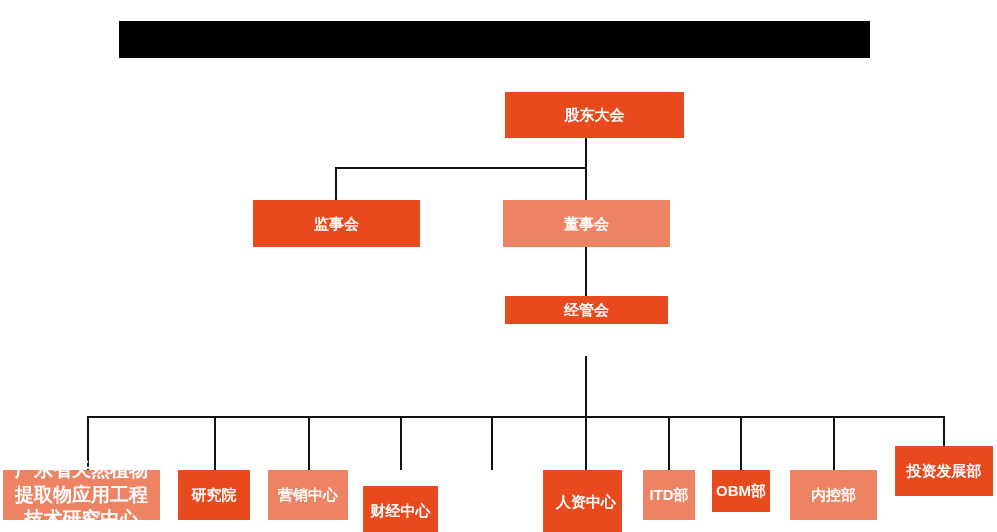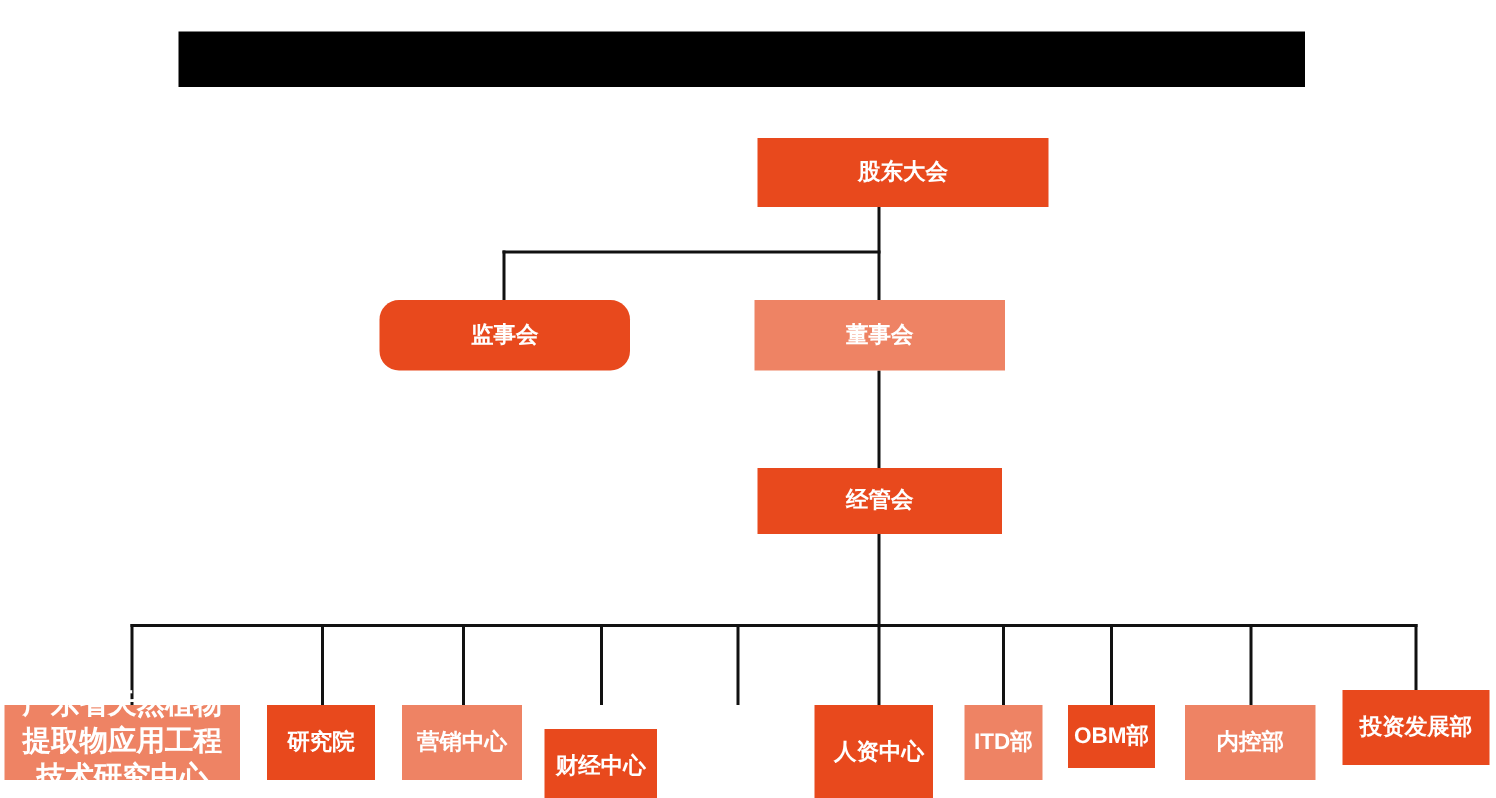--- a/index.html
+++ b/index.html
@@ -60,30 +60,30 @@
   <div class="connector" style="left:87px;  top:416px; width:2px; height:54px;"></div>
   <div class="connector" style="left:214px; top:416px; width:2px; height:54px;"></div>
   <div class="connector" style="left:308px; top:416px; width:2px; height:54px;"></div>
   <div class="connector" style="left:400px; top:416px; width:2px; height:54px;"></div>
   <div class="connector" style="left:491px; top:416px; width:2px; height:54px;"></div>
   <div class="connector" style="left:668px; top:416px; width:2px; height:54px;"></div>
   <div class="connector" style="left:740px; top:416px; width:2px; height:54px;"></div>
   <div class="connector" style="left:833px; top:416px; width:2px; height:54px;"></div>
   <div class="connector" style="left:943px; top:416px; width:2px; height:54px;"></div>
 
-  <div class="node primary" style="left:505px; top:92px; width:194px; height:46px;">股东大会</div>
+  <div class="node primary" style="left:505px; top:92px; width:179px; height:46px;">股东大会</div>
 
-  <div class="node primary" style="left:253px; top:200px; width:167px; height:47px;border-radius:13px;">监事会</div>
+  <div class="node primary" style="left:253px; top:200px; width:167px; height:47px;">监事会</div>
   <div class="node secondary" style="left:503px; top:200px; width:167px; height:47px;">董事会</div>
 
-  <div class="node primary" style="left:505px; top:312px; width:163px; height:44px;">经管会</div>
+  <div class="node primary" style="left:505px; top:296px; width:163px; height:28px;">经管会</div>
 
   <div class="node secondary small-text" style="left:3px; top:470px; width:157px; height:50px;">广东省天然植物提取物应用工程技术研究中心</div>
   <div class="node primary" style="left:178px; top:470px; width:72px; height:50px;">研究院</div>
   <div class="node secondary" style="left:268px; top:470px; width:80px; height:50px;">营销中心</div>
   <div class="node primary" style="left:363px; top:470px; width:75px; height:50px;margin-top:16px;">财经中心</div>
   <div class="node primary" style="left:543px; top:470px; width:79px; height:64px;padding-left:11px;">人资中心</div>
   <div class="node secondary" style="left:643px; top:470px; width:52px; height:50px;">ITD部</div>
   <div class="node primary" style="left:712px; top:470px; width:58px; height:42px;">OBM部</div>
   <div class="node secondary" style="left:790px; top:470px; width:87px; height:50px;">内控部</div>
-  <div class="node primary" style="left:895px; top:460px; width:98px; height:50px;">投资发展部</div>
+  <div class="node primary" style="left:895px; top:446px; width:98px; height:50px;">投资发展部</div>
 
 </div>
 
 </body></html>

